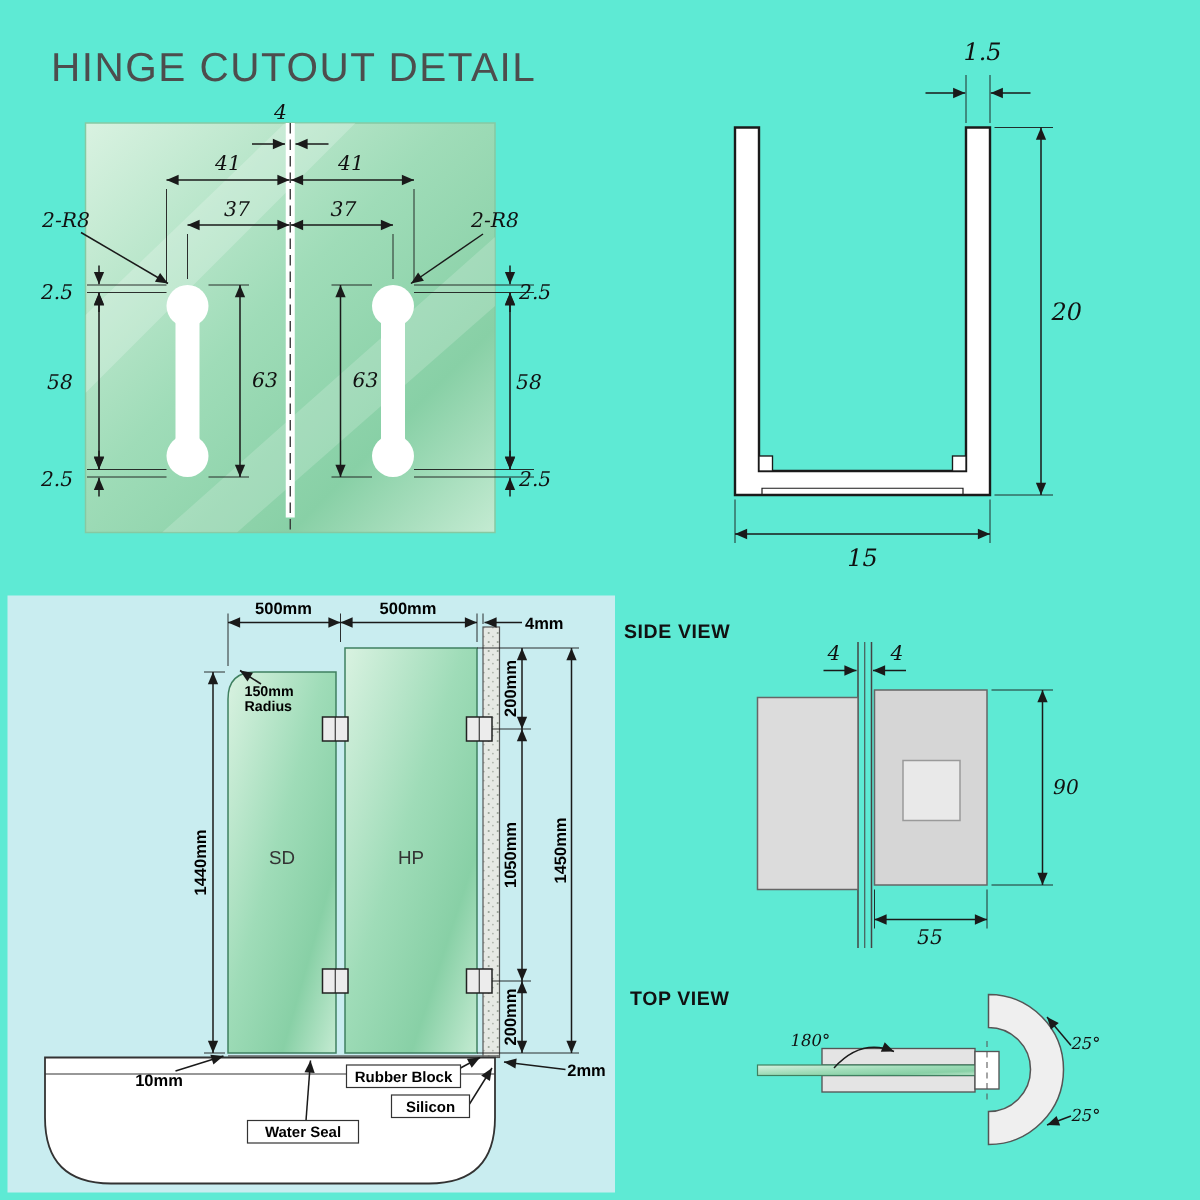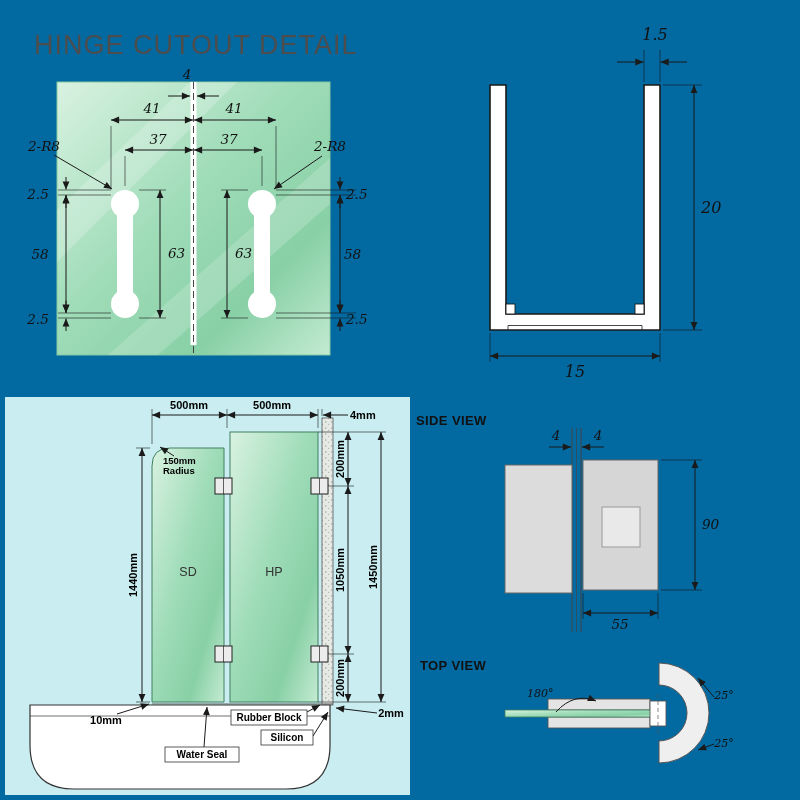--- a/index.html
+++ b/index.html
@@ -1,16 +1,16 @@
 <!DOCTYPE html>
 <html><head>
 <meta charset="utf-8">
 <style>
   html,body{margin:0;padding:0;background:#ffffff;}
-  .page{position:relative;width:800px;height:800px;background:#0369a1;font-family:"Liberation Sans",sans-serif;overflow:hidden;}
+  .page{position:relative;width:800px;height:800px;background:#5eead4;font-family:"Liberation Sans",sans-serif;overflow:hidden;}
   svg{display:block;}
   .dim{stroke:#1a1a1a;stroke-width:1;fill:none;}
   .ext{stroke:#1a1a1a;stroke-width:0.6;fill:none;}
   .thin{stroke:#1a1a1a;stroke-width:0.8;fill:none;}
   .t-title{font:27px "Liberation Sans",sans-serif;fill:#4d4d4d;letter-spacing:1px;}
   .t-dim{font:italic 13.5px "DejaVu Serif",serif;fill:#111111;}
   .t-dim-lg{font:italic 16px "DejaVu Serif",serif;fill:#111111;}
   .t-mm{font:700 11px "Liberation Sans",sans-serif;fill:#000000;}
   .t-mm-sm{font:700 9.5px "Liberation Sans",sans-serif;fill:#000000;}
   .t-label{font:700 10px "Liberation Sans",sans-serif;fill:#000000;}

